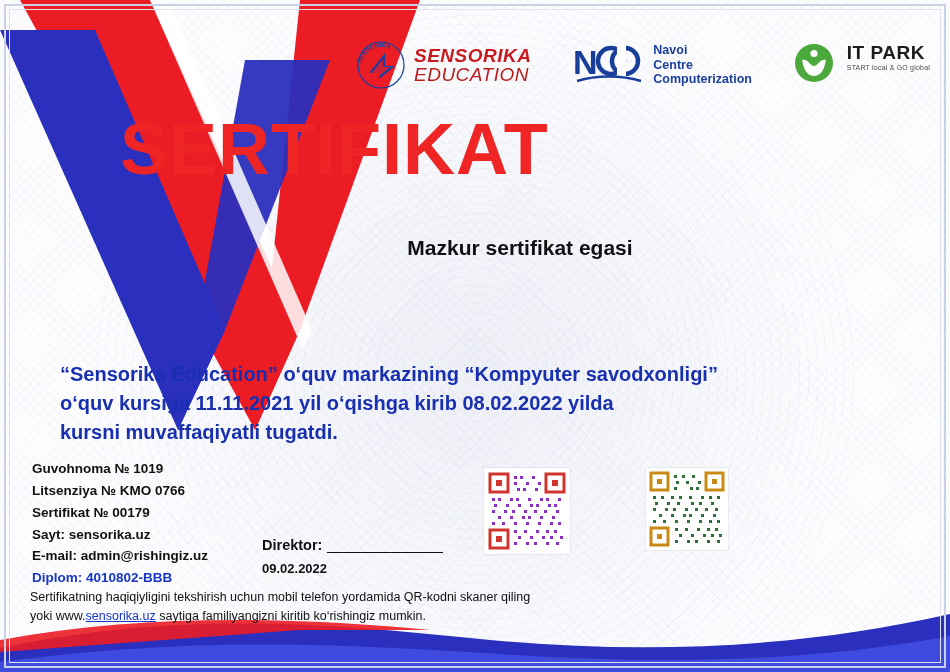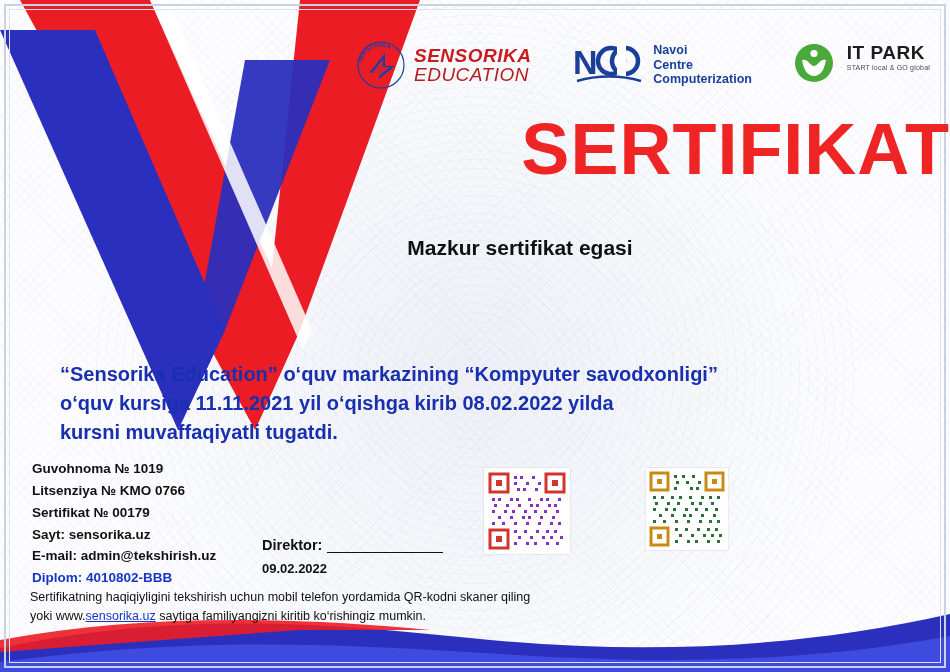--- a/index.html
+++ b/index.html
@@ -129,21 +129,21 @@
     letter-spacing: .2px;
     margin-top: 2px;
   }
 
   
   .title {
     position: absolute;
     top: 108px;
     left: 0;
     width: 950px;
-    text-align: right;
+    text-align: left;
     font-size: 72px;
     font-weight: bold;
     color: #ef2424;
     letter-spacing: 1px;
     padding-left: 120px;
     box-sizing: border-box;
   }
   .subtitle {
     position: absolute;
     top: 222px;
@@ -333,21 +333,21 @@
     <div>“Sensorika Education” o‘quv markazining “Kompyuter savodxonligi”</div>
     <div>o‘quv kursiga 11.11.2021 yil o‘qishga kirib 08.02.2022 yilda</div>
     <div>kursni muvaffaqiyatli tugatdi.</div>
   </div>
 
   <div class="details">
     <div>Guvohnoma № 1019</div>
     <div>Litsenziya № KMO 0766</div>
     <div>Sertifikat № 00179</div>
     <div>Sayt: sensorika.uz</div>
-    <div>E-mail: admin@tekshirish.uz</div>
+    <div>E-mail: admin@rishingiz.uz</div>
     <div class="blue">Diplom: 4010802-BBB</div>
   </div>
 
   <div class="director">
     <span>Direktor:</span><span class="line"></span>
     <div class="date">09.02.2022</div>
   </div>
 
   <div class="qr" id="qr-left">
     <svg width="86" height="86" viewBox="0 0 86 86">

